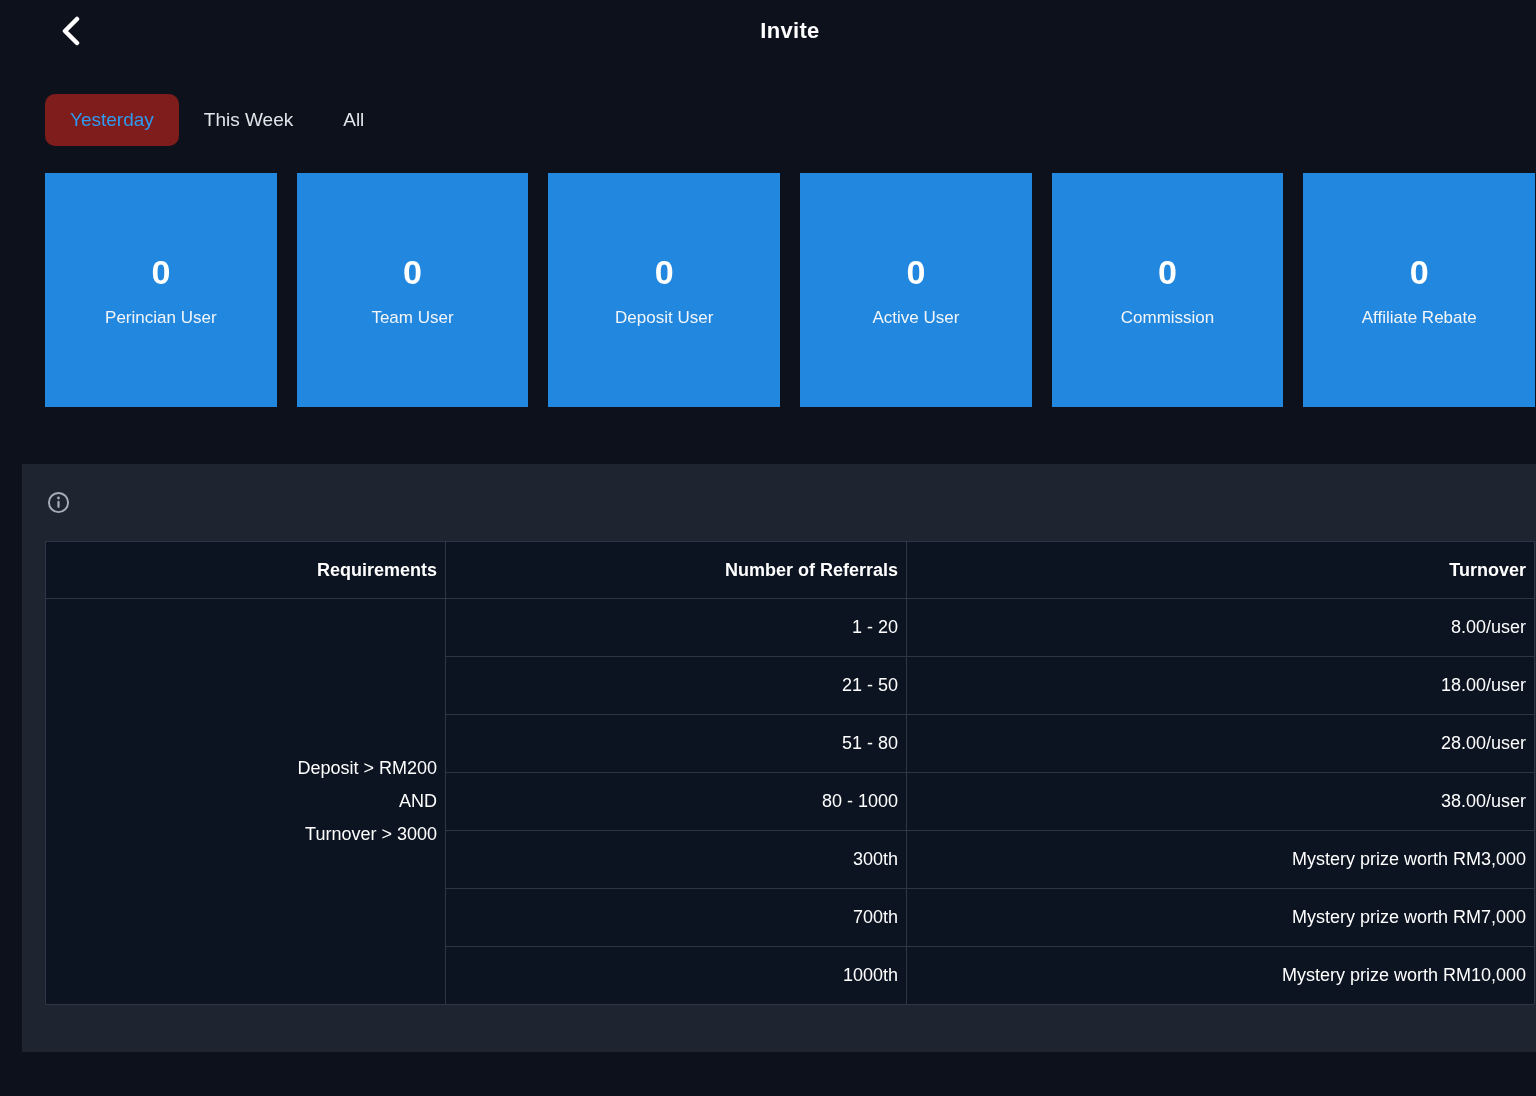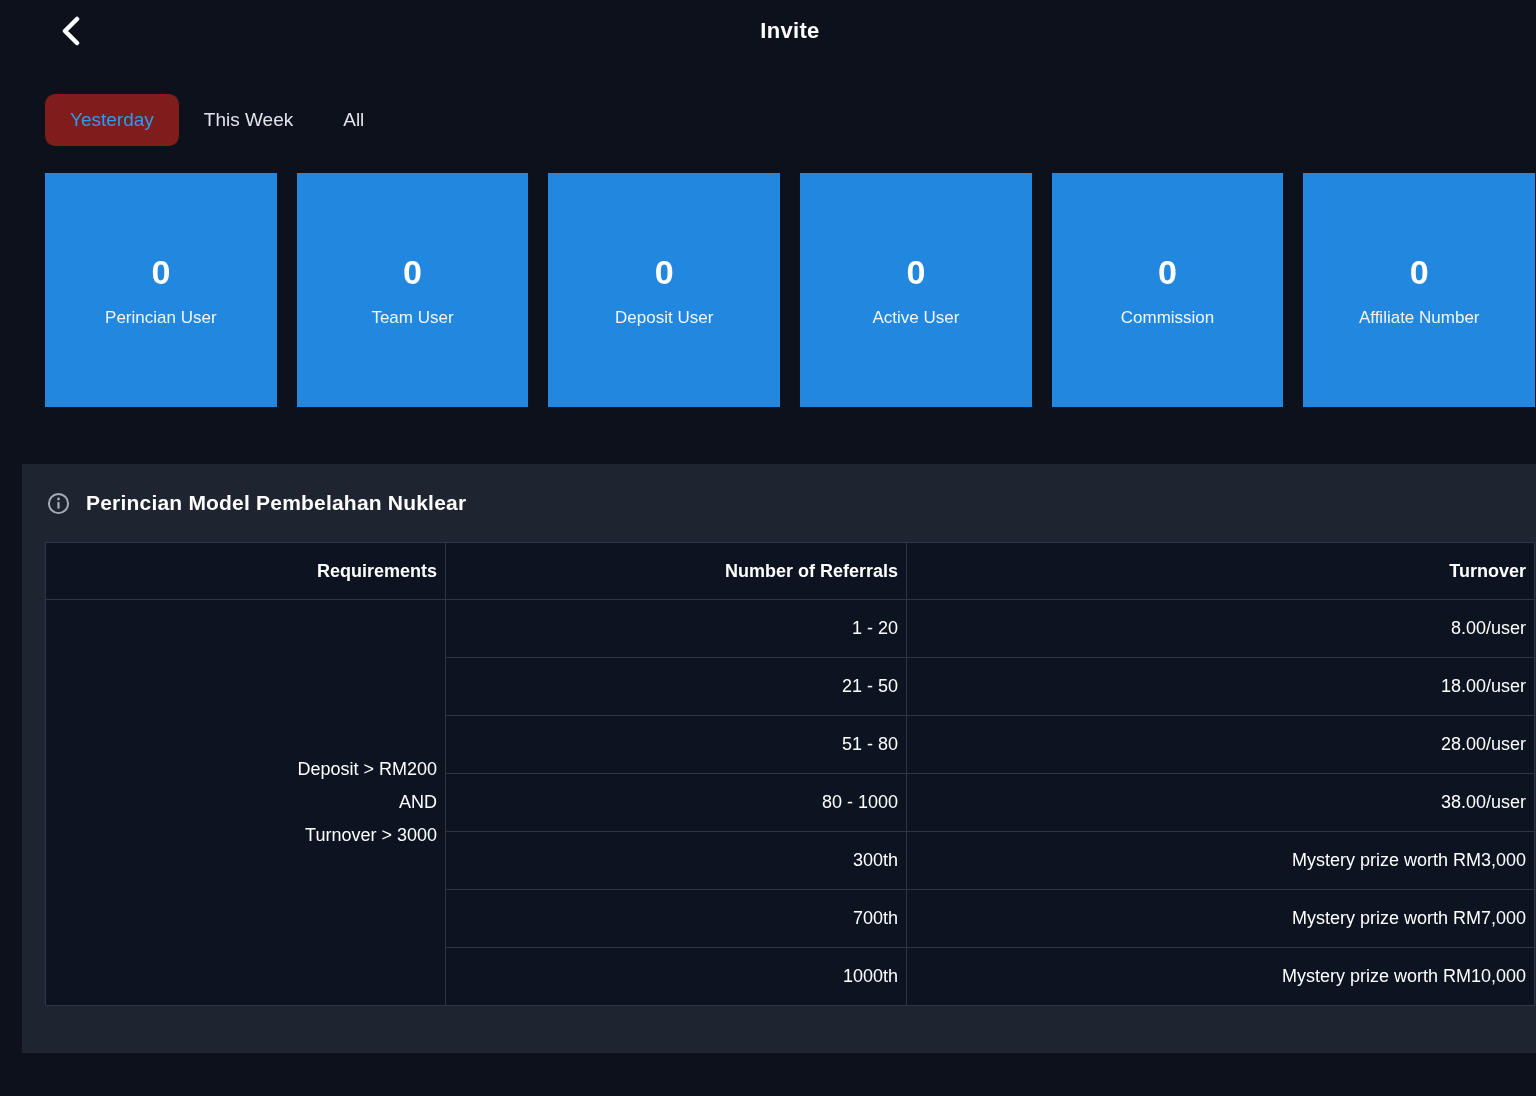--- a/index.html
+++ b/index.html
@@ -118,34 +118,33 @@
     <div class="card">
       <div class="card-value">0</div>
       <div class="card-label">Active User</div>
     </div>
     <div class="card">
       <div class="card-value">0</div>
       <div class="card-label">Commission</div>
     </div>
     <div class="card">
       <div class="card-value">0</div>
-      <div class="card-label">Affiliate Number</div>
+      <div class="card-label">Affiliate Rebate</div>
     </div>
   </div>
 
   <div class="section">
     <div class="section-head">
       <span style="display:flex;">
         <svg width="23" height="23" viewBox="0 0 24 24">
           <circle cx="12" cy="12" r="10" stroke="#a6adb8" stroke-width="2" fill="none"></circle>
           <circle cx="12" cy="7.3" r="1.45" fill="#a6adb8"></circle>
           <rect x="10.85" y="10.3" width="2.3" height="7.4" rx="1.15" fill="#a6adb8"></rect>
         </svg>
       </span>
-      <div class="heading">Perincian Model Pembelahan Nuklear</div>
     </div>
 
     <table class="rewards">
       <colgroup>
         <col style="width:400px">
         <col style="width:461px">
         <col>
       </colgroup>
       <thead>
         <tr>

